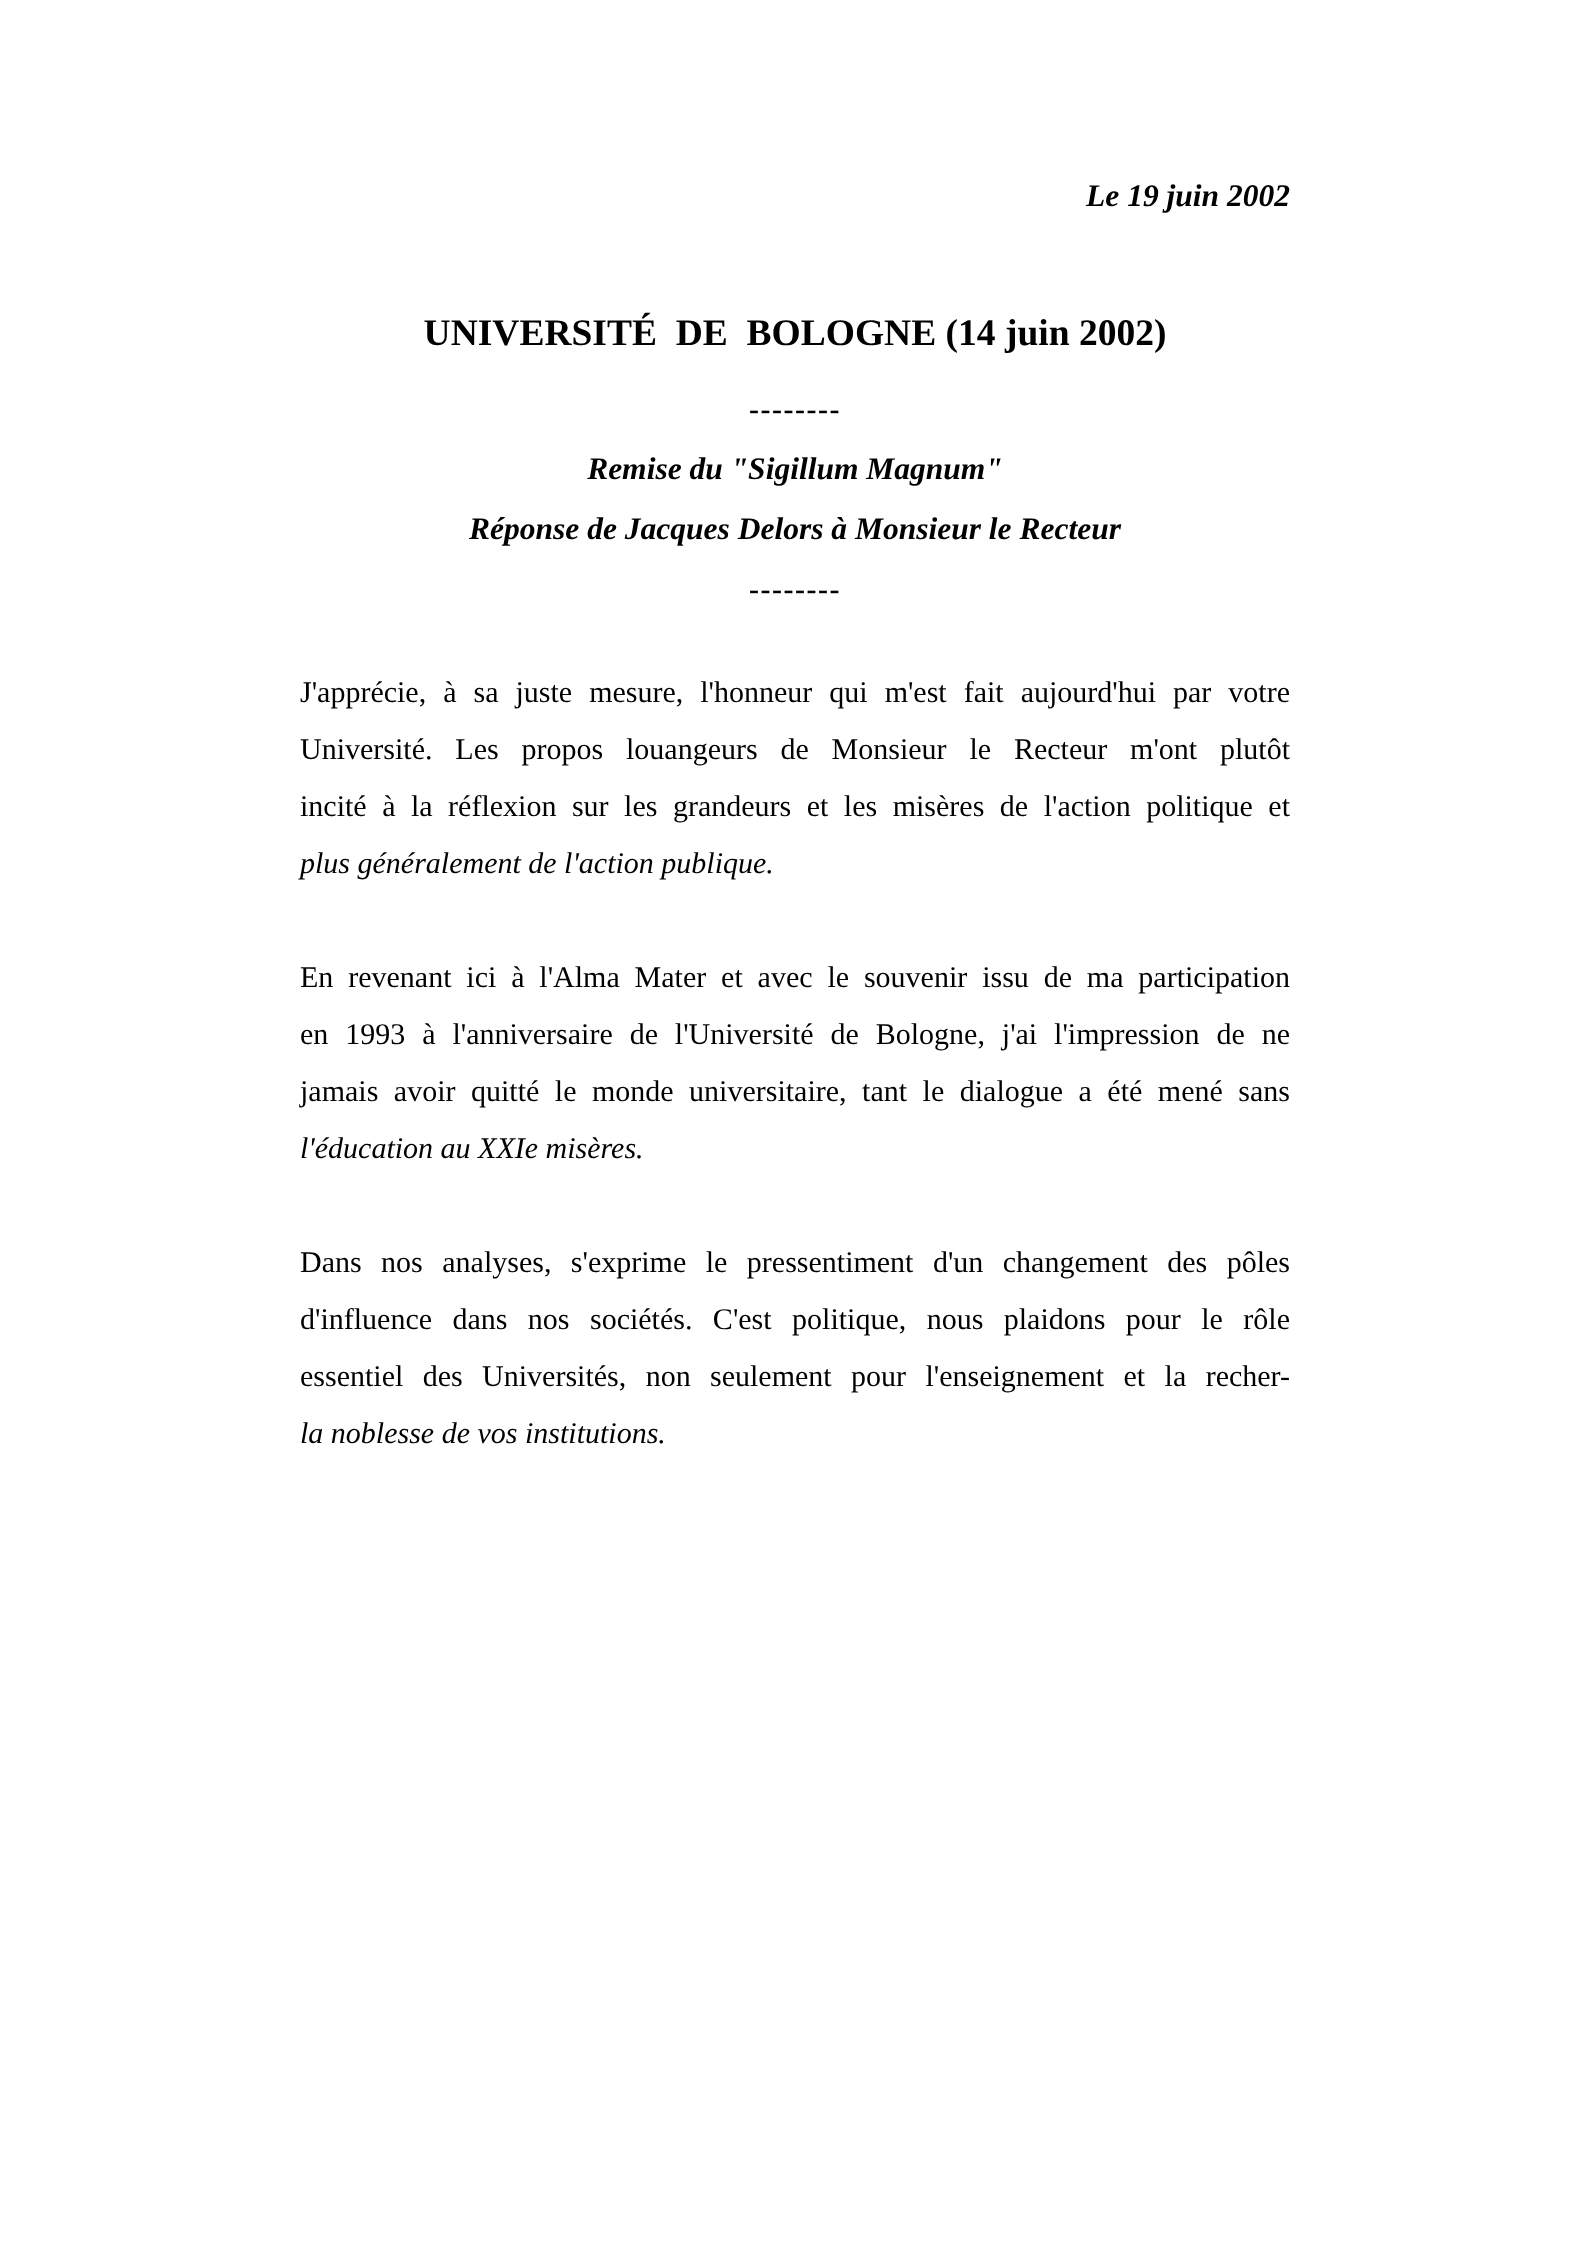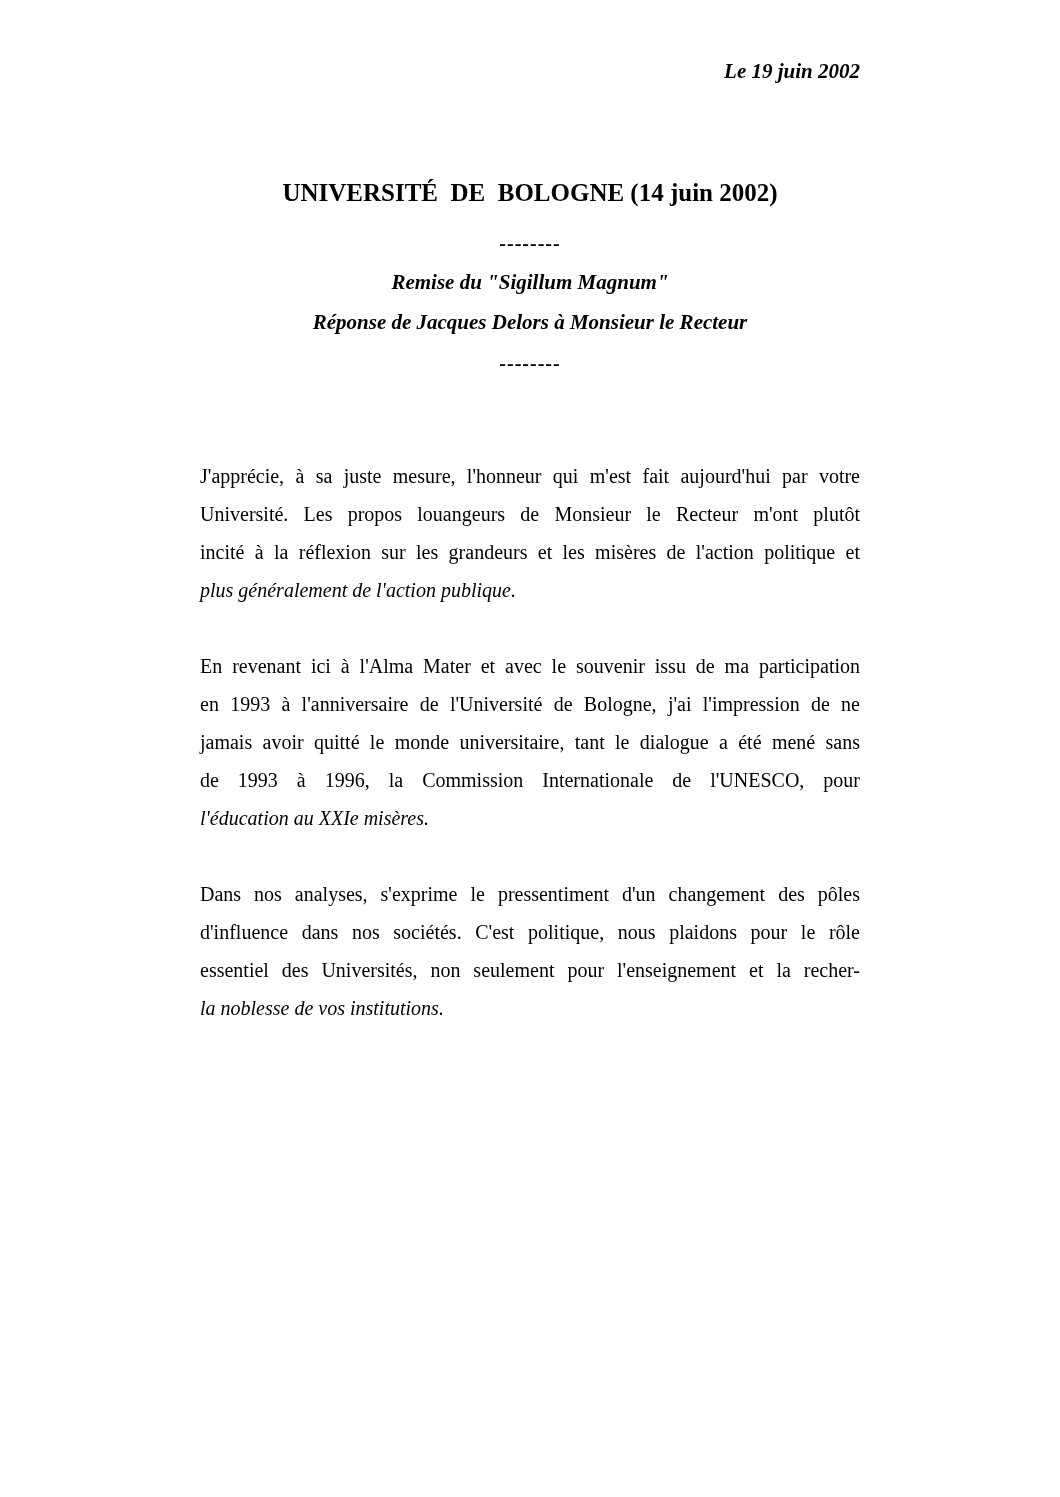--- a/index.html
+++ b/index.html
@@ -14,29 +14,29 @@
     background: #ffffff;
     color: #000000;
     font-family: "Liberation Serif", serif;
     overflow: hidden;
   }
   .content {
     margin-left: 200px;
     width: 660px;
   }
   .date-line {
-    margin-top: 57px;
+    margin-top: 116px;
     text-align: right;
     font-size: 21px;
     line-height: 28px;
     font-weight: bold;
     font-style: italic;
   }
   .doc-title {
-    margin-top: 92px;
+    margin-top: 63px;
     text-align: center;
     font-size: 25px;
     line-height: 32px;
     font-weight: bold;
     white-space: pre-wrap;
   }
   .separator {
     margin-top: 24px;
     text-align: center;
     font-size: 20px;
@@ -47,21 +47,21 @@
   .subtitle {
     text-align: center;
     font-size: 21px;
     line-height: 30px;
     font-weight: bold;
     font-style: italic;
   }
   .subtitle.first { margin-top: 14px; }
   .subtitle.second { margin-top: 10px; }
   .separator.bottom { margin-top: 16px; }
-  .body-text { margin-top: 84px; }
+  .body-text { margin-top: 40px; }
   .paragraph { margin-bottom: 38px; }
   .line {
     font-size: 20px;
     line-height: 38px;
     text-align: justify;
     text-align-last: justify;
   }
   .line.last {
     text-align-last: left;
     font-style: italic;
@@ -90,21 +90,20 @@
         <div class="line">J'apprécie, à sa juste mesure, l'honneur qui m'est fait aujourd'hui par votre</div>
         <div class="line">Université. Les propos louangeurs de Monsieur le Recteur m'ont plutôt</div>
         <div class="line">incité à la réflexion sur les grandeurs et les misères de l'action politique et</div>
         <div class="line last">plus généralement de l'action publique.</div>
       </div>
 
       <div class="paragraph">
         <div class="line">En revenant ici à l'Alma Mater et avec le souvenir issu de ma participation</div>
         <div class="line">en 1993 à l'anniversaire de l'Université de Bologne, j'ai l'impression de ne</div>
         <div class="line">jamais avoir quitté le monde universitaire, tant le dialogue a été mené sans</div>
-        <div class="line">de 1993 à 1996, la Commission Internationale de l'UNESCO, pour</div>
         <div class="line last">l'éducation au XXIe misères.</div>
       </div>
 
       <div class="paragraph">
         <div class="line">Dans nos analyses, s'exprime le pressentiment d'un changement des pôles</div>
         <div class="line">d'influence dans nos sociétés. C'est politique, nous plaidons pour le rôle</div>
         <div class="line">essentiel des Universités, non seulement pour l'enseignement et la recher-</div>
         <div class="line last">la noblesse de vos institutions.</div>
       </div>
 

